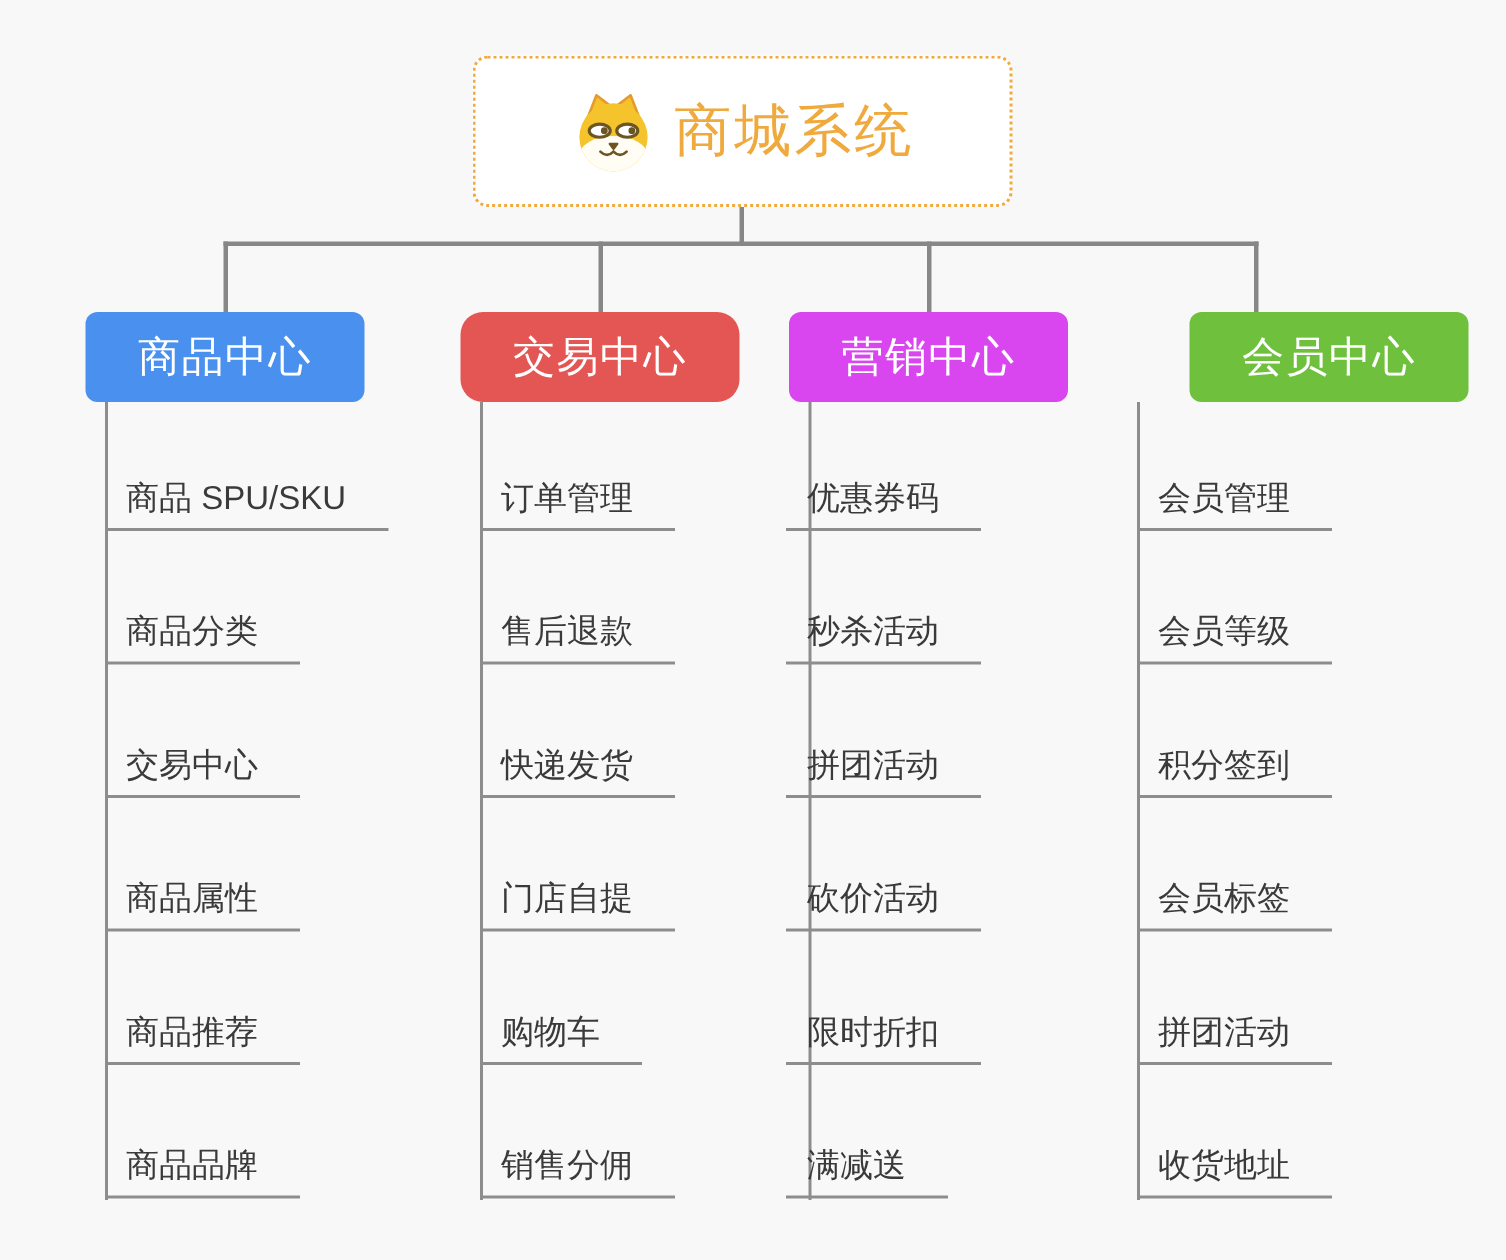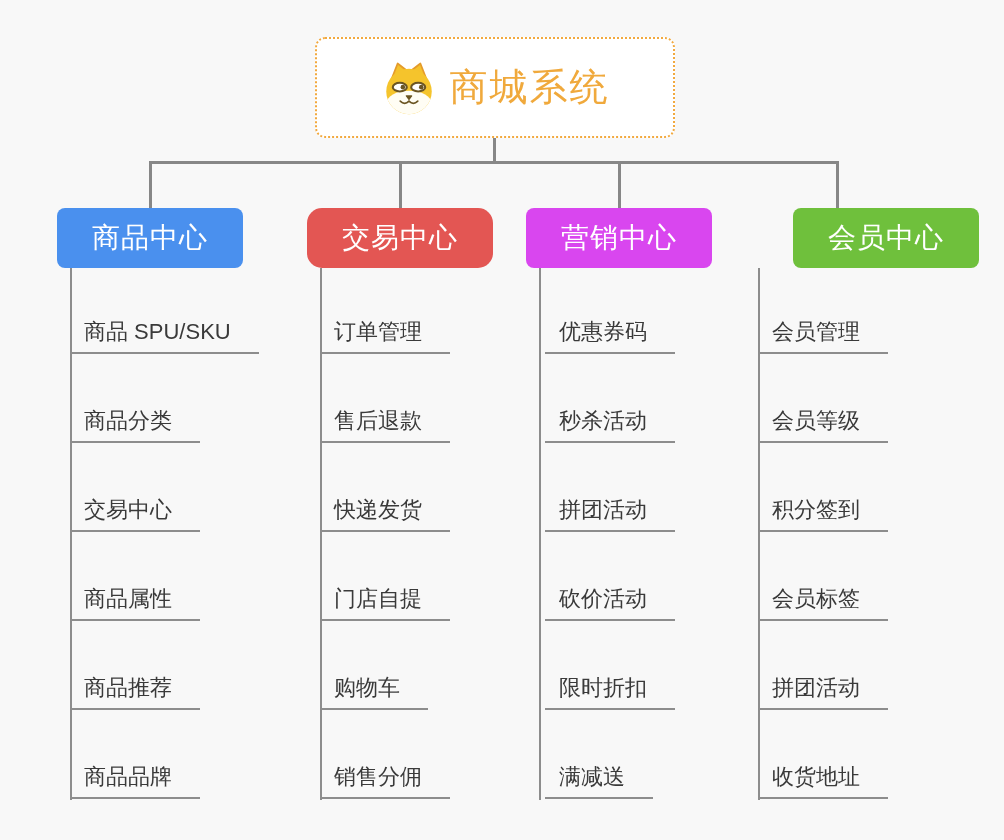--- a/index.html
+++ b/index.html
@@ -74,21 +74,21 @@
   }
   .trunk-0 { left: 70px; }
   .trunk-1 { left: 320px; }
   .trunk-2 { left: 539px; }
   .trunk-3 { left: 758px; }
 
   
   .col { position: absolute; top: 268px; }
   .col-0 { left: 70px; }
   .col-1 { left: 320px; }
-  .col-2 { left: 545px; }
+  .col-2 { left: 524px; }
   .col-3 { left: 758px; text-align: center; }
   .leaf {
     width: max-content;
     padding: 0 28px 5px 14px;
     border-bottom: 2px solid #8d8d8d;
     font-size: 22px;
     line-height: 30px;
     color: #3a3a3a;
     margin-top: 52px;
   }

